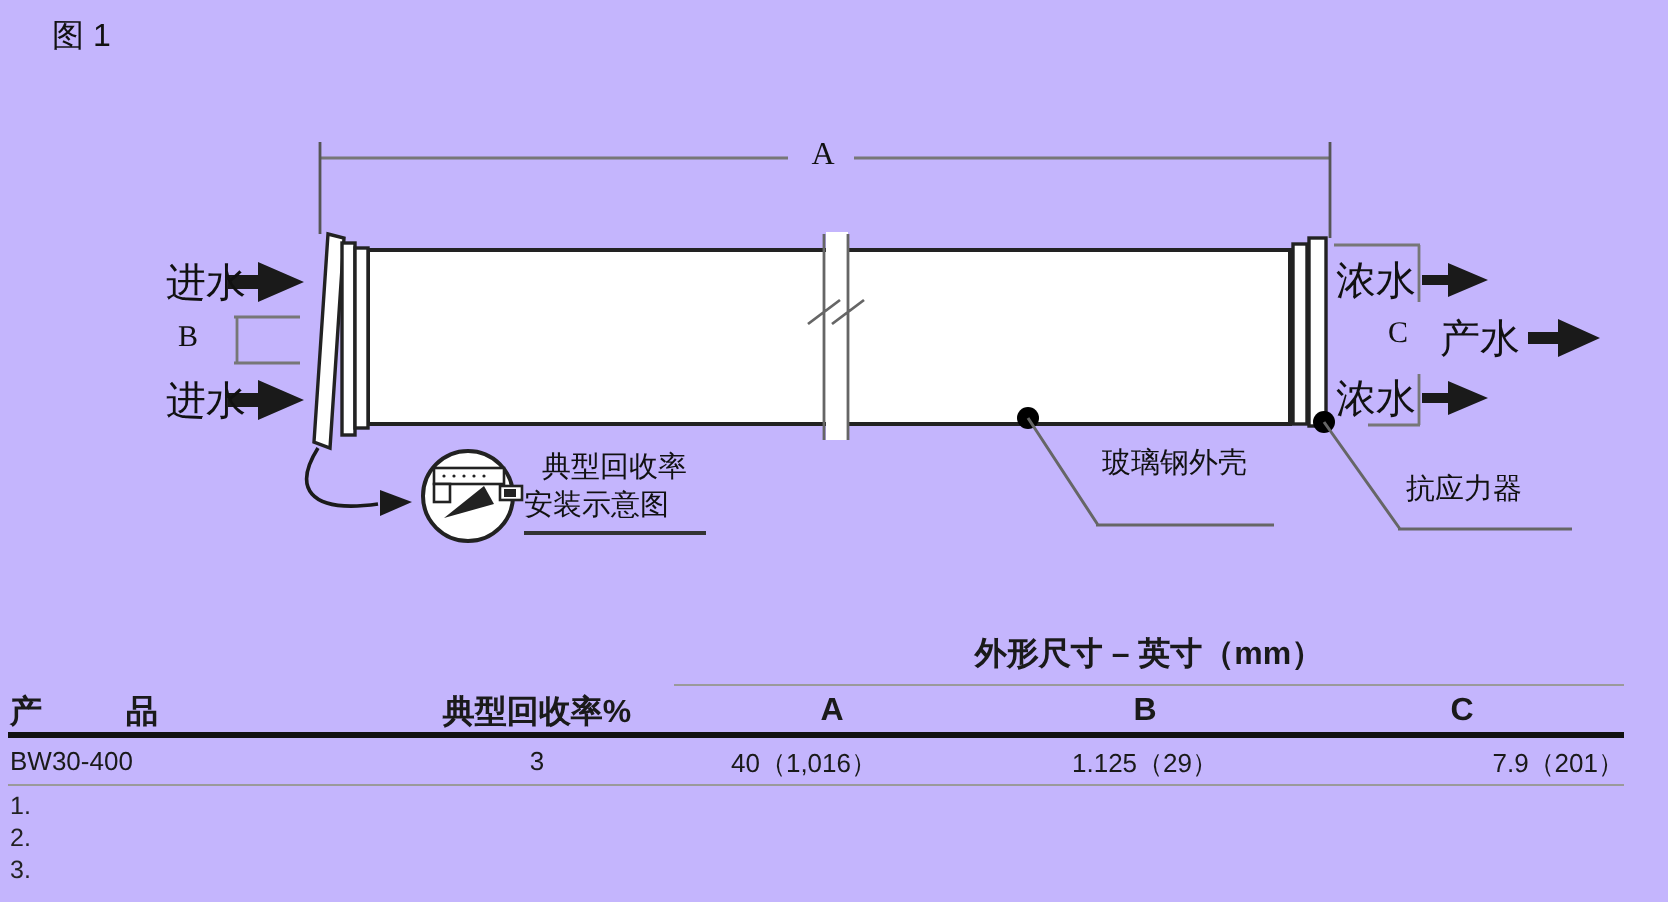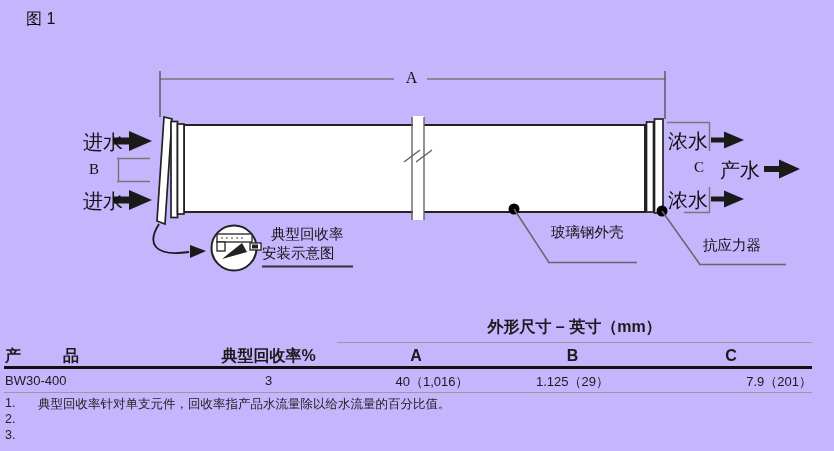--- a/index.html
+++ b/index.html
@@ -125,28 +125,27 @@
     <div class="t-cell t-bold t-center" style="left:200px;top:346px;width:137px;">典型回收率%</div>
     <div class="t-cell t-bold t-center" style="left:337px;top:347px;width:158px;">A</div>
     <div class="t-cell t-bold t-center" style="left:495px;top:347px;width:155px;">B</div>
     <div class="t-cell t-bold t-center" style="left:650px;top:347px;width:162px;">C</div>
 
     <div class="rule-thick" style="left:4px;top:366px;width:808px;"></div>
 
     <div>
       <div class="t-cell" style="left:5px;top:373px;">BW30-400</div>
       <div class="t-cell t-center" style="left:200px;top:373px;width:137px;">3</div>
-      <div class="t-cell t-center" style="left:353px;top:373px;width:158px;">40（1,016）</div>
+      <div class="t-cell t-center" style="left:323px;top:373px;width:158px;">40（1,016）</div>
       <div class="t-cell t-center" style="left:495px;top:373px;width:155px;">1.125（29）</div>
       <div class="t-cell t-center" style="left:650px;top:373px;width:162px;text-align:right;">7.9（201）</div>
     </div>
 
     <div class="rule" style="left:4px;top:392px;width:808px;"></div>
 
     <div class="fn" style="left:5px;top:396px;">1.</div>
-    <div class="fn" style="left:38px;top:396px;">典型回收率针对单支元件，回收率指产品水流量除以给水流量的百分比值。</div>
 
     <div class="fn" style="left:5px;top:412px;">2.</div>
 
     <div class="fn" style="left:5px;top:428px;">3.</div>
   </div>
 
 </div>
 
 </body></html>

